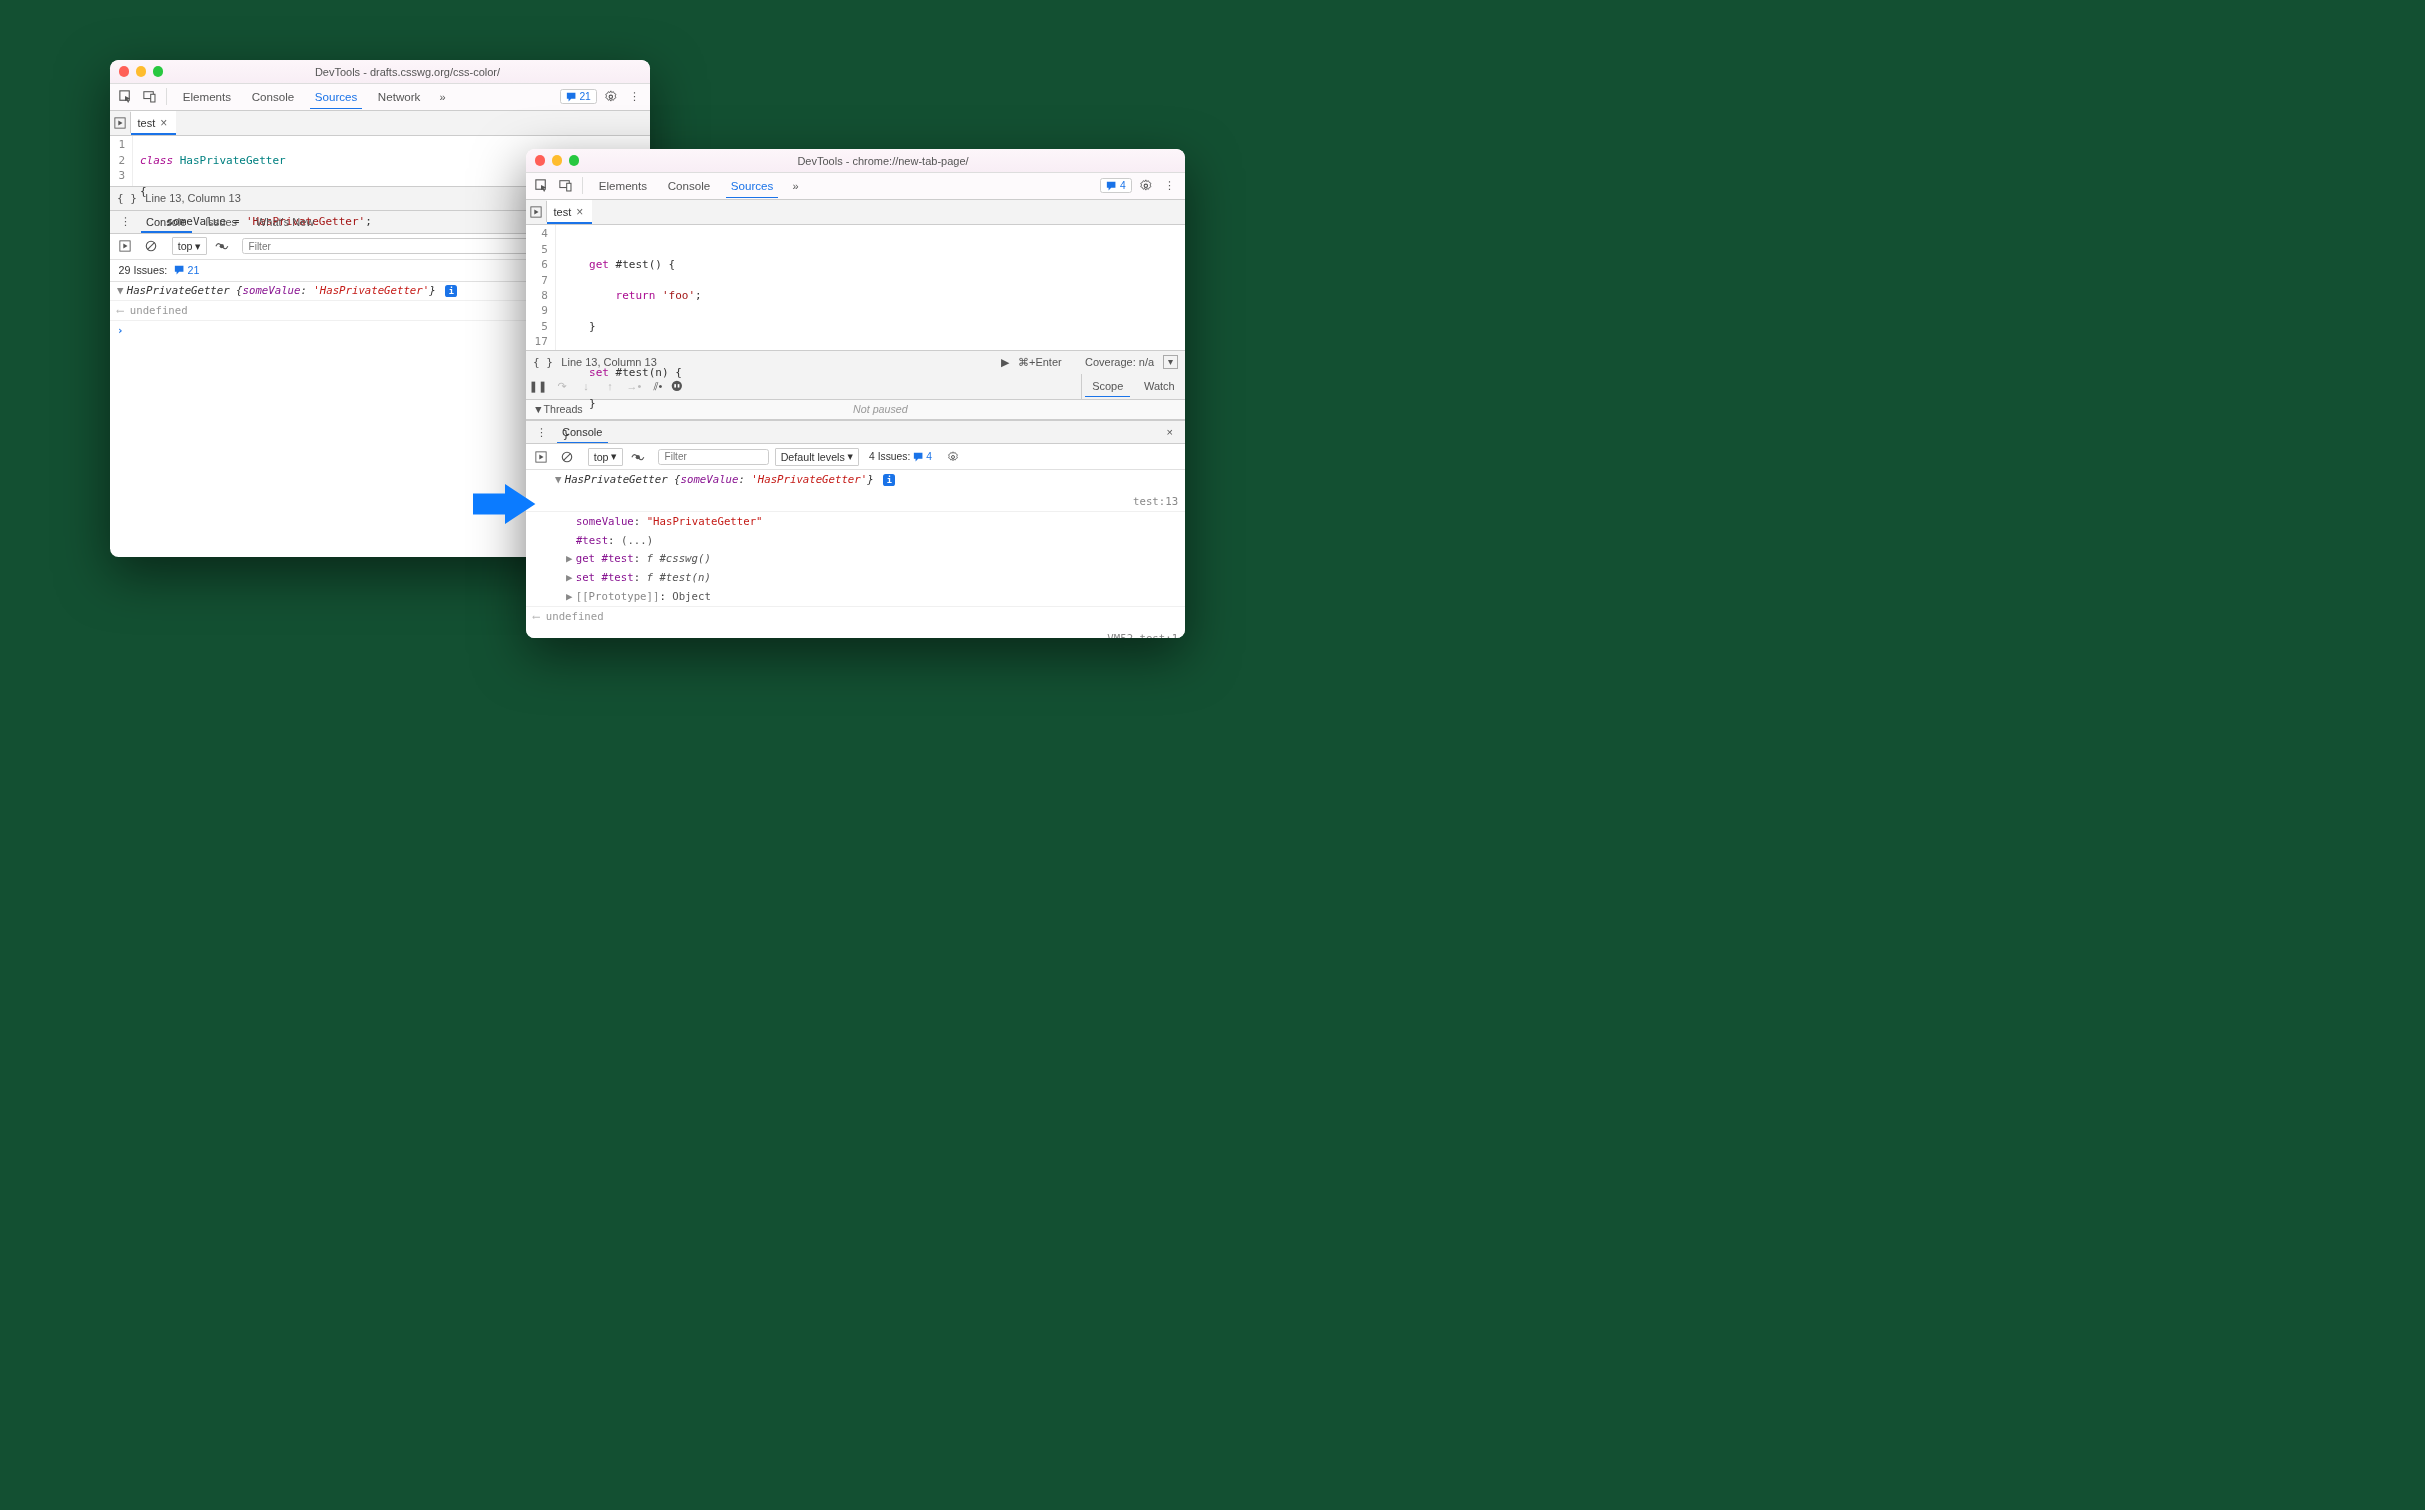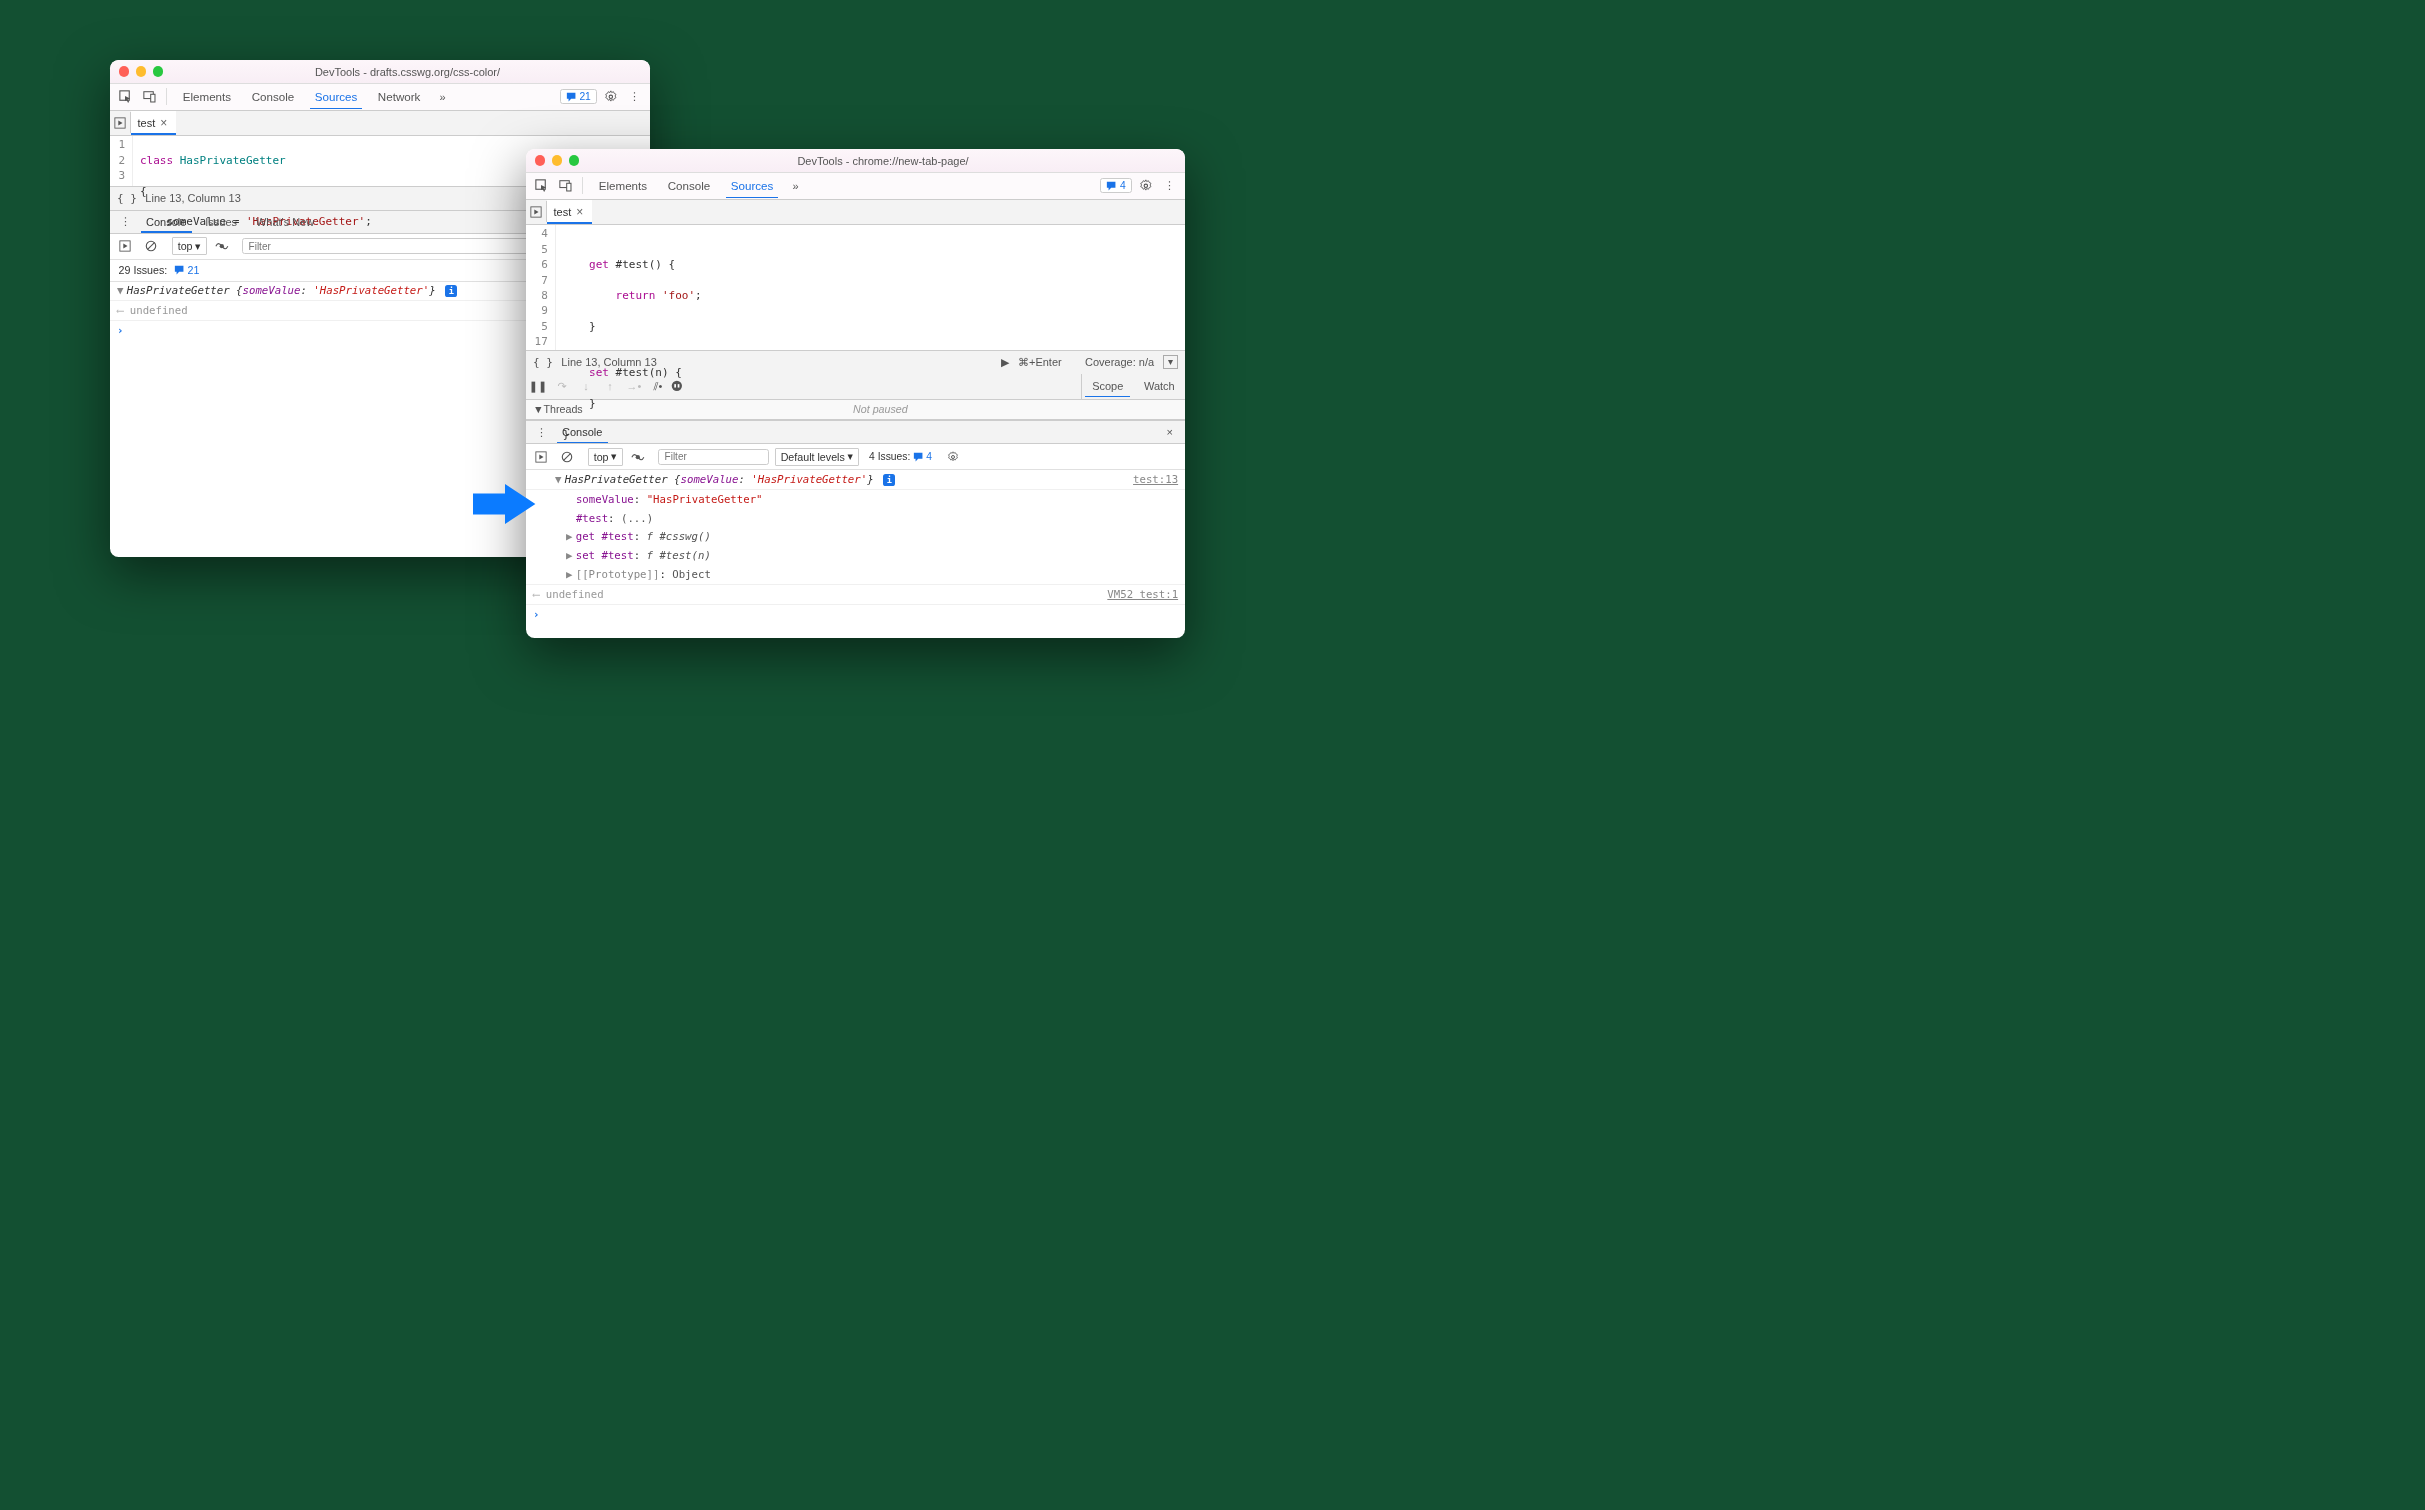--- a/index.html
+++ b/index.html
@@ -114,21 +114,21 @@
   }
   .gutter {
     text-align: right;
     padding: 1.7px 6.9px 1.7px 8.6px;
     color: #888;
     background: #fff;
     border-right: 0.9px solid #eee;
     user-select: none;
   }
   .code { padding: 1.7px 6.9px; white-space: pre; }
-  .kw { color: #aa0d91; }
+  .kw { color: #aa0d91; font-style: italic; }
   .cls { color: #008080; }
   .str { color: #a31515; }
   .pk { color: #aa0d91; }
 
   .statusbar {
     height: 24px;
     border-top: 0.9px solid #ccc;
     background: #f3f3f3;
     display: flex; align-items: center;
     padding: 0 6.9px;
@@ -213,21 +213,21 @@
     background: #1a73e8;
     color: white;
     font-size: 8.6px;
     text-align: center;
     line-height: 12px;
     font-weight: bold;
     margin-left: 3.4px;
   }
   .ret-caret { color: #bbb; }
   .prompt { color: #1a73e8; font-weight: bold; }
-  .link { color: #888; text-decoration: underline; margin-left: auto; flex-shrink: 0; }
+  .link { color: #888; margin-left: auto; flex-shrink: 0; margin-top: 22px; }
 
   .debugger-bar {
     height: 26px;
     display:flex; align-items:center;
     border-bottom: 0.9px solid #ccc;
     background: #f3f3f3;
   }
   .dbg-btn { width: 24px; text-align:center; color:#555; }
   .dbg-btn.disabled { color: #bbb; }
   .scope-tabs { border-left: 0.9px solid #ccc; display:flex; height:100%; align-items:center; }

